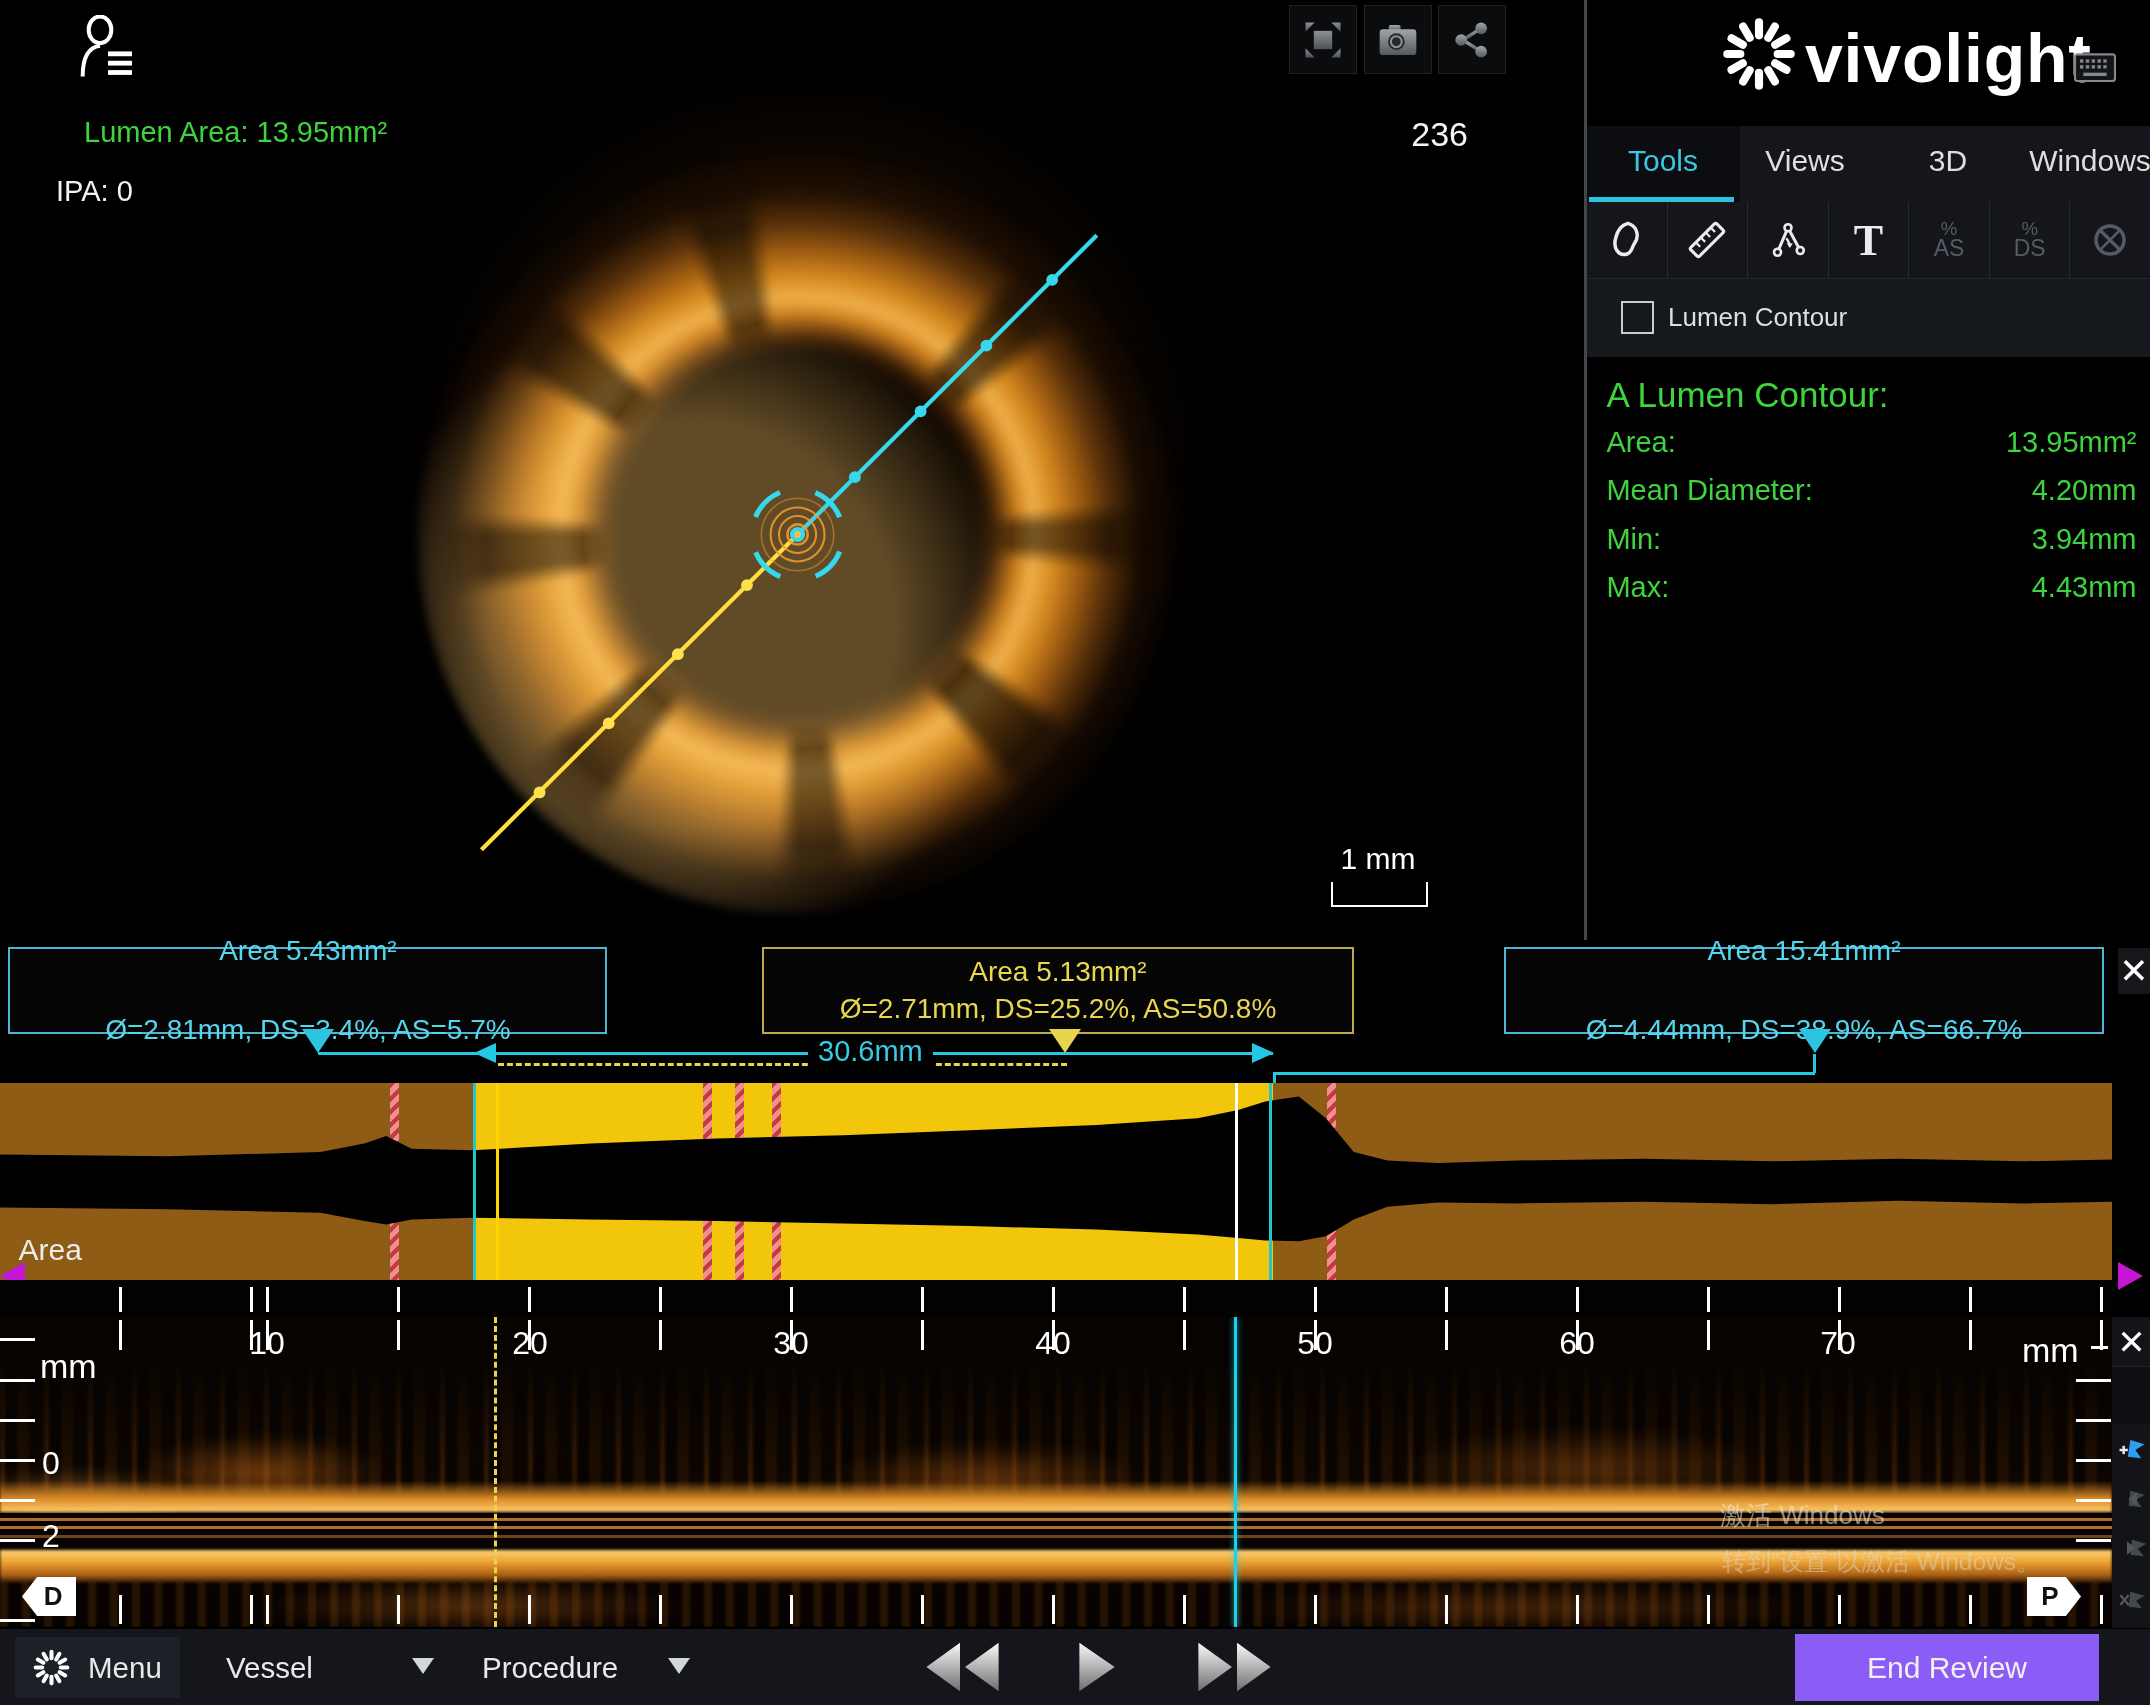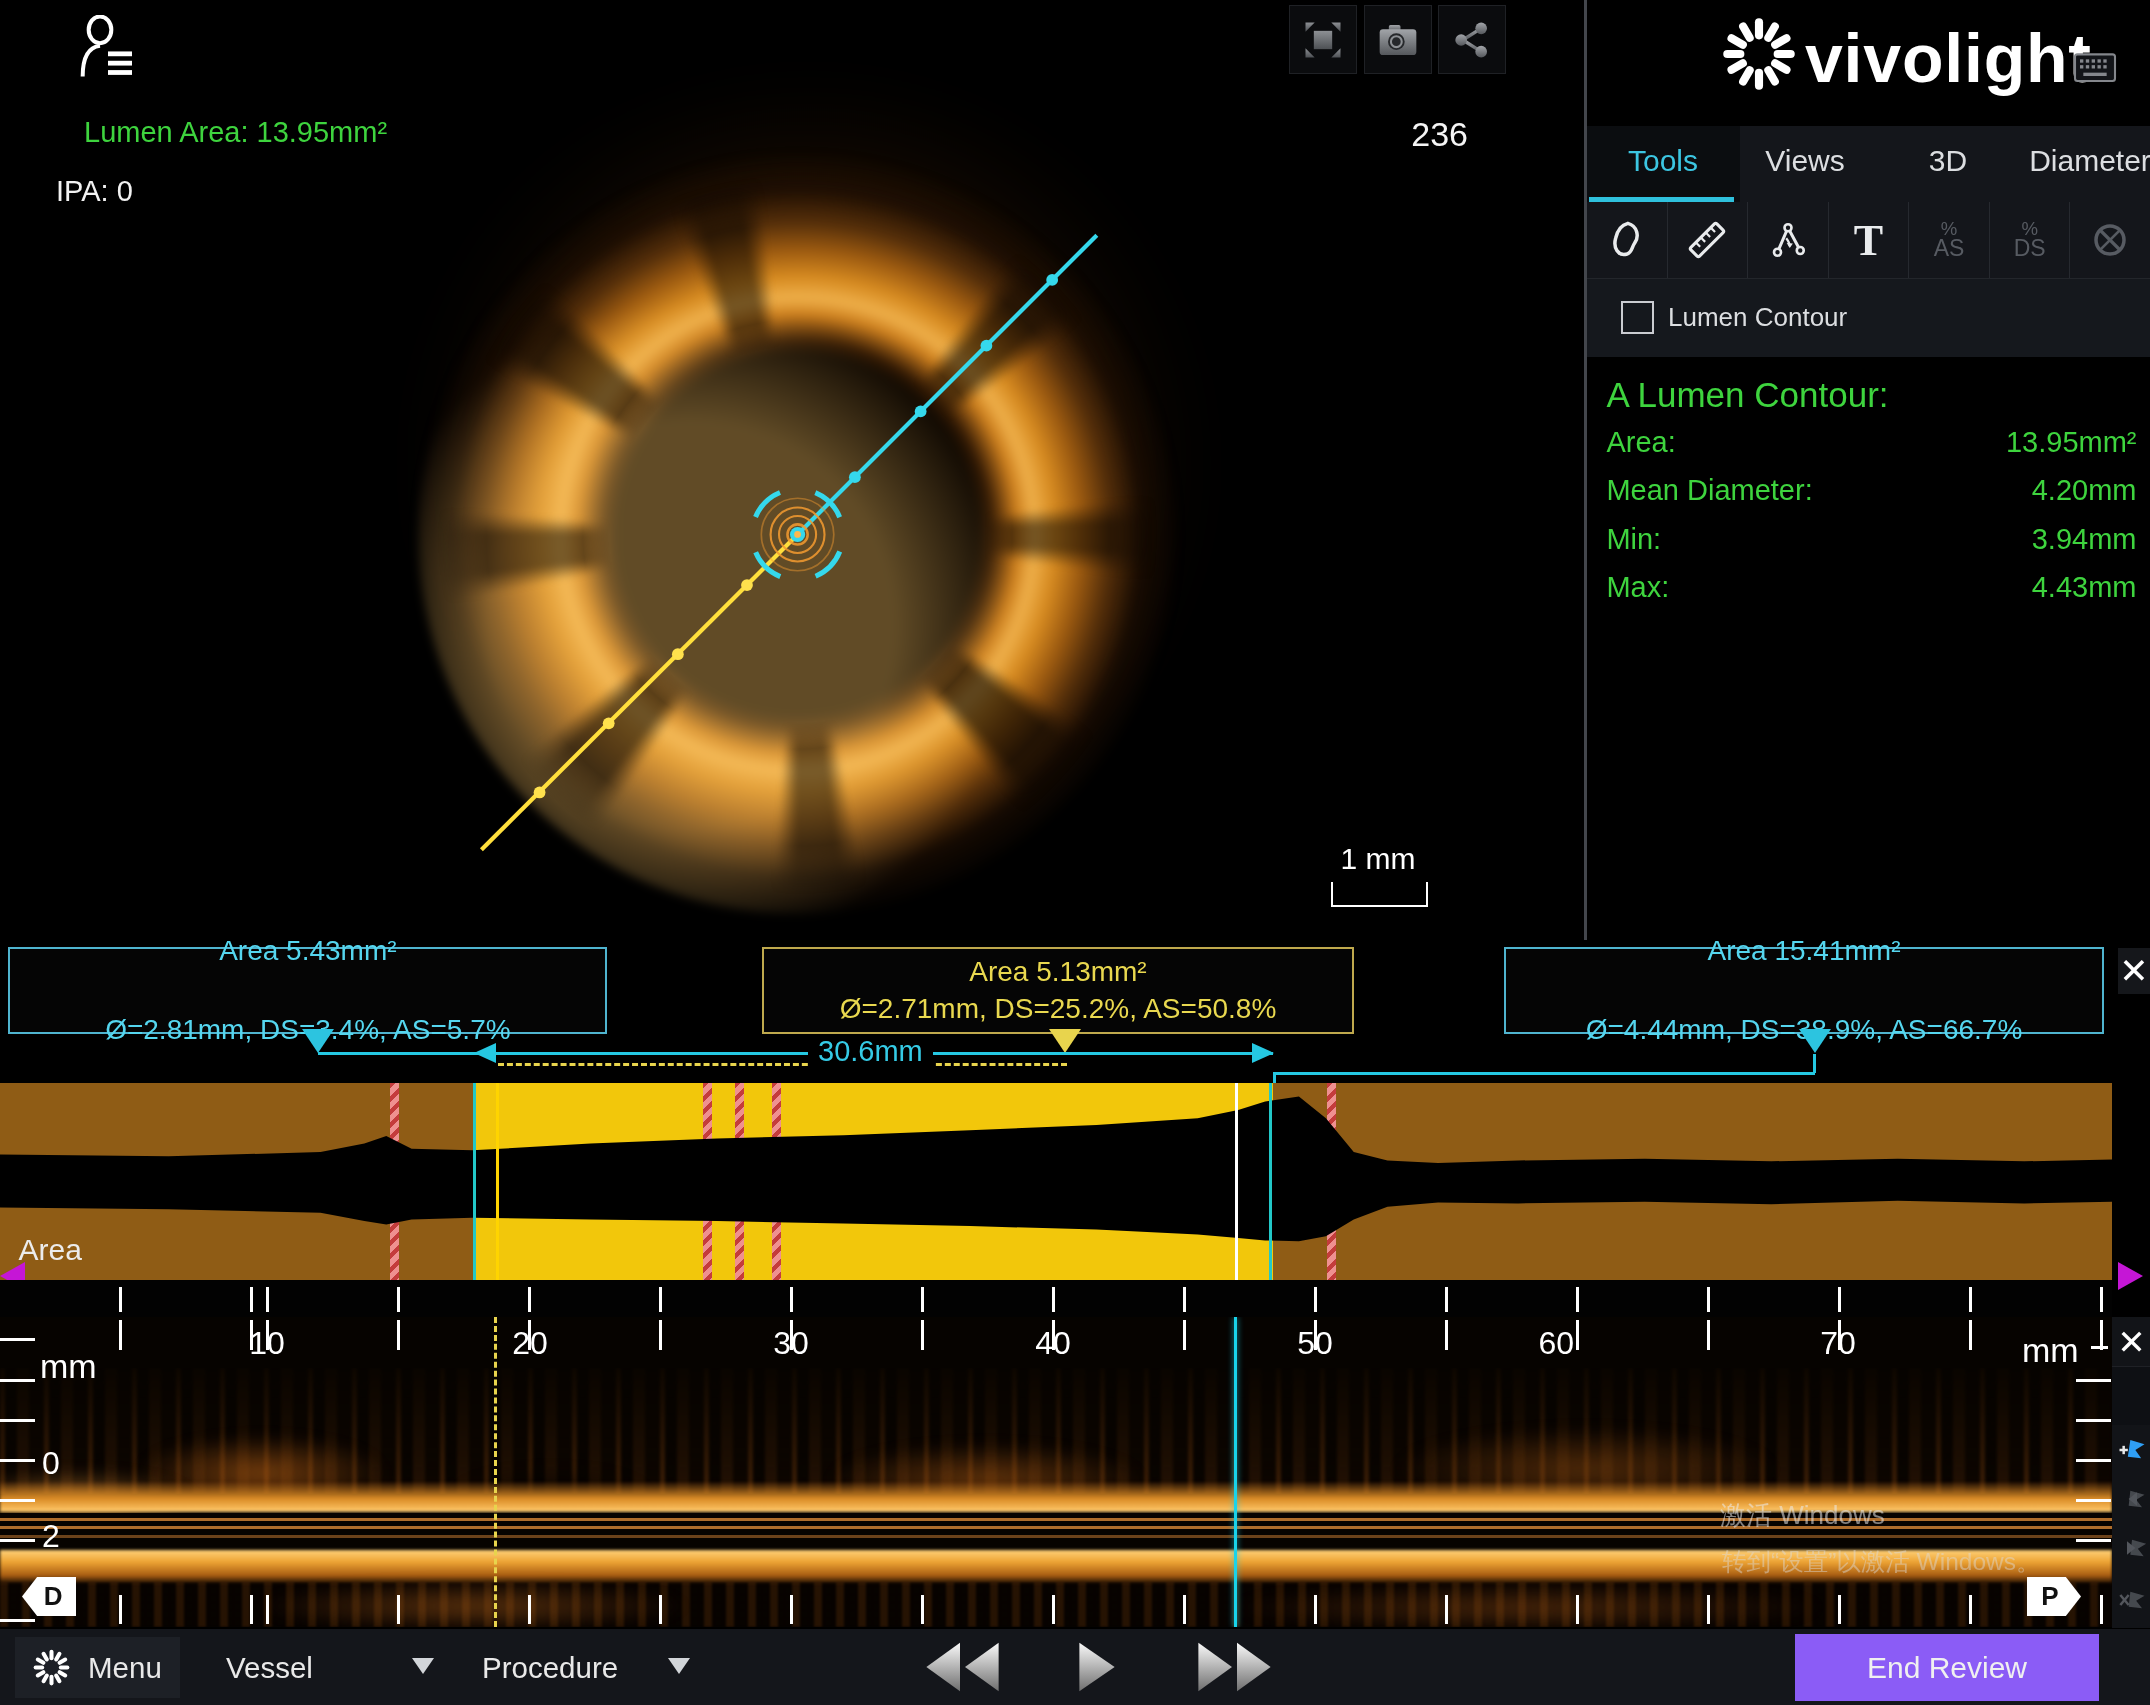--- a/index.html
+++ b/index.html
@@ -281,21 +281,21 @@
           <rect x="12" y="26" width="28" height="4"></rect>
         </g>
       </svg>
     </div>
 
     <div class="abs tabs-row">
       <div class="abs tab-active-bg"></div>
       <div class="abs tab active" style="left:76px;">Tools</div>
       <div class="abs tab" style="left:218px;">Views</div>
       <div class="abs tab" style="left:361px;">3D</div>
-      <div class="abs tab" style="left:503px;">Diameter</div>
+      <div class="abs tab" style="left:503px;">Windows</div>
       <div class="abs tab-underline"></div>
     </div>
 
     <div class="abs tools-row">
       <div class="tool-cell">
         <svg width="42" height="42" viewBox="0 0 48 48">
           <path d="M25 5 C36 8 38 20 33 27 C29 33 30 38 24 40 C14 43 8 33 11 22 C13 13 17 7 25 5 Z" fill="none" stroke="#e9ebed" stroke-width="4"></path>
         </svg>
       </div>
       <div class="tool-cell">
@@ -449,21 +449,21 @@
     <div class="abs blob" style="left:1223px;top:266px;width:607px;height:49px;background:radial-gradient(ellipse,rgba(190,100,25,.35),transparent 70%);"></div>
 
     <div class="abs ticks-h" style="left:0;top:3.4px;width:2112px;height:30px;"></div>
     <div class="abs ticks-h" style="left:0;top:278px;width:2112px;height:29px;"></div>
 
     <div class="abs lv-num" style="left:267px;">10</div>
     <div class="abs lv-num" style="left:530px;">20</div>
     <div class="abs lv-num" style="left:791px;">30</div>
     <div class="abs lv-num" style="left:1053px;">40</div>
     <div class="abs lv-num" style="left:1315px;">50</div>
-    <div class="abs lv-num" style="left:1536px;text-align:right;">60</div>
+    <div class="abs lv-num" style="left:1577px;">60</div>
     <div class="abs lv-num" style="left:1838px;">70</div>
 
     <div class="abs lv-mm" style="left:40px;top:30px;">mm</div>
     <div class="abs lv-mm" style="left:2022px;top:13.5px;">mm</div>
     <div class="abs" style="left:2091px;top:29px;width:17px;height:3.4px;background:#fff;"></div>
 
     <div class="abs ltick" style="top:21px;"></div>
     <div class="abs ltick" style="top:62px;"></div>
     <div class="abs ltick" style="top:102px;"></div>
     <div class="abs ltick" style="top:142px;"></div>

